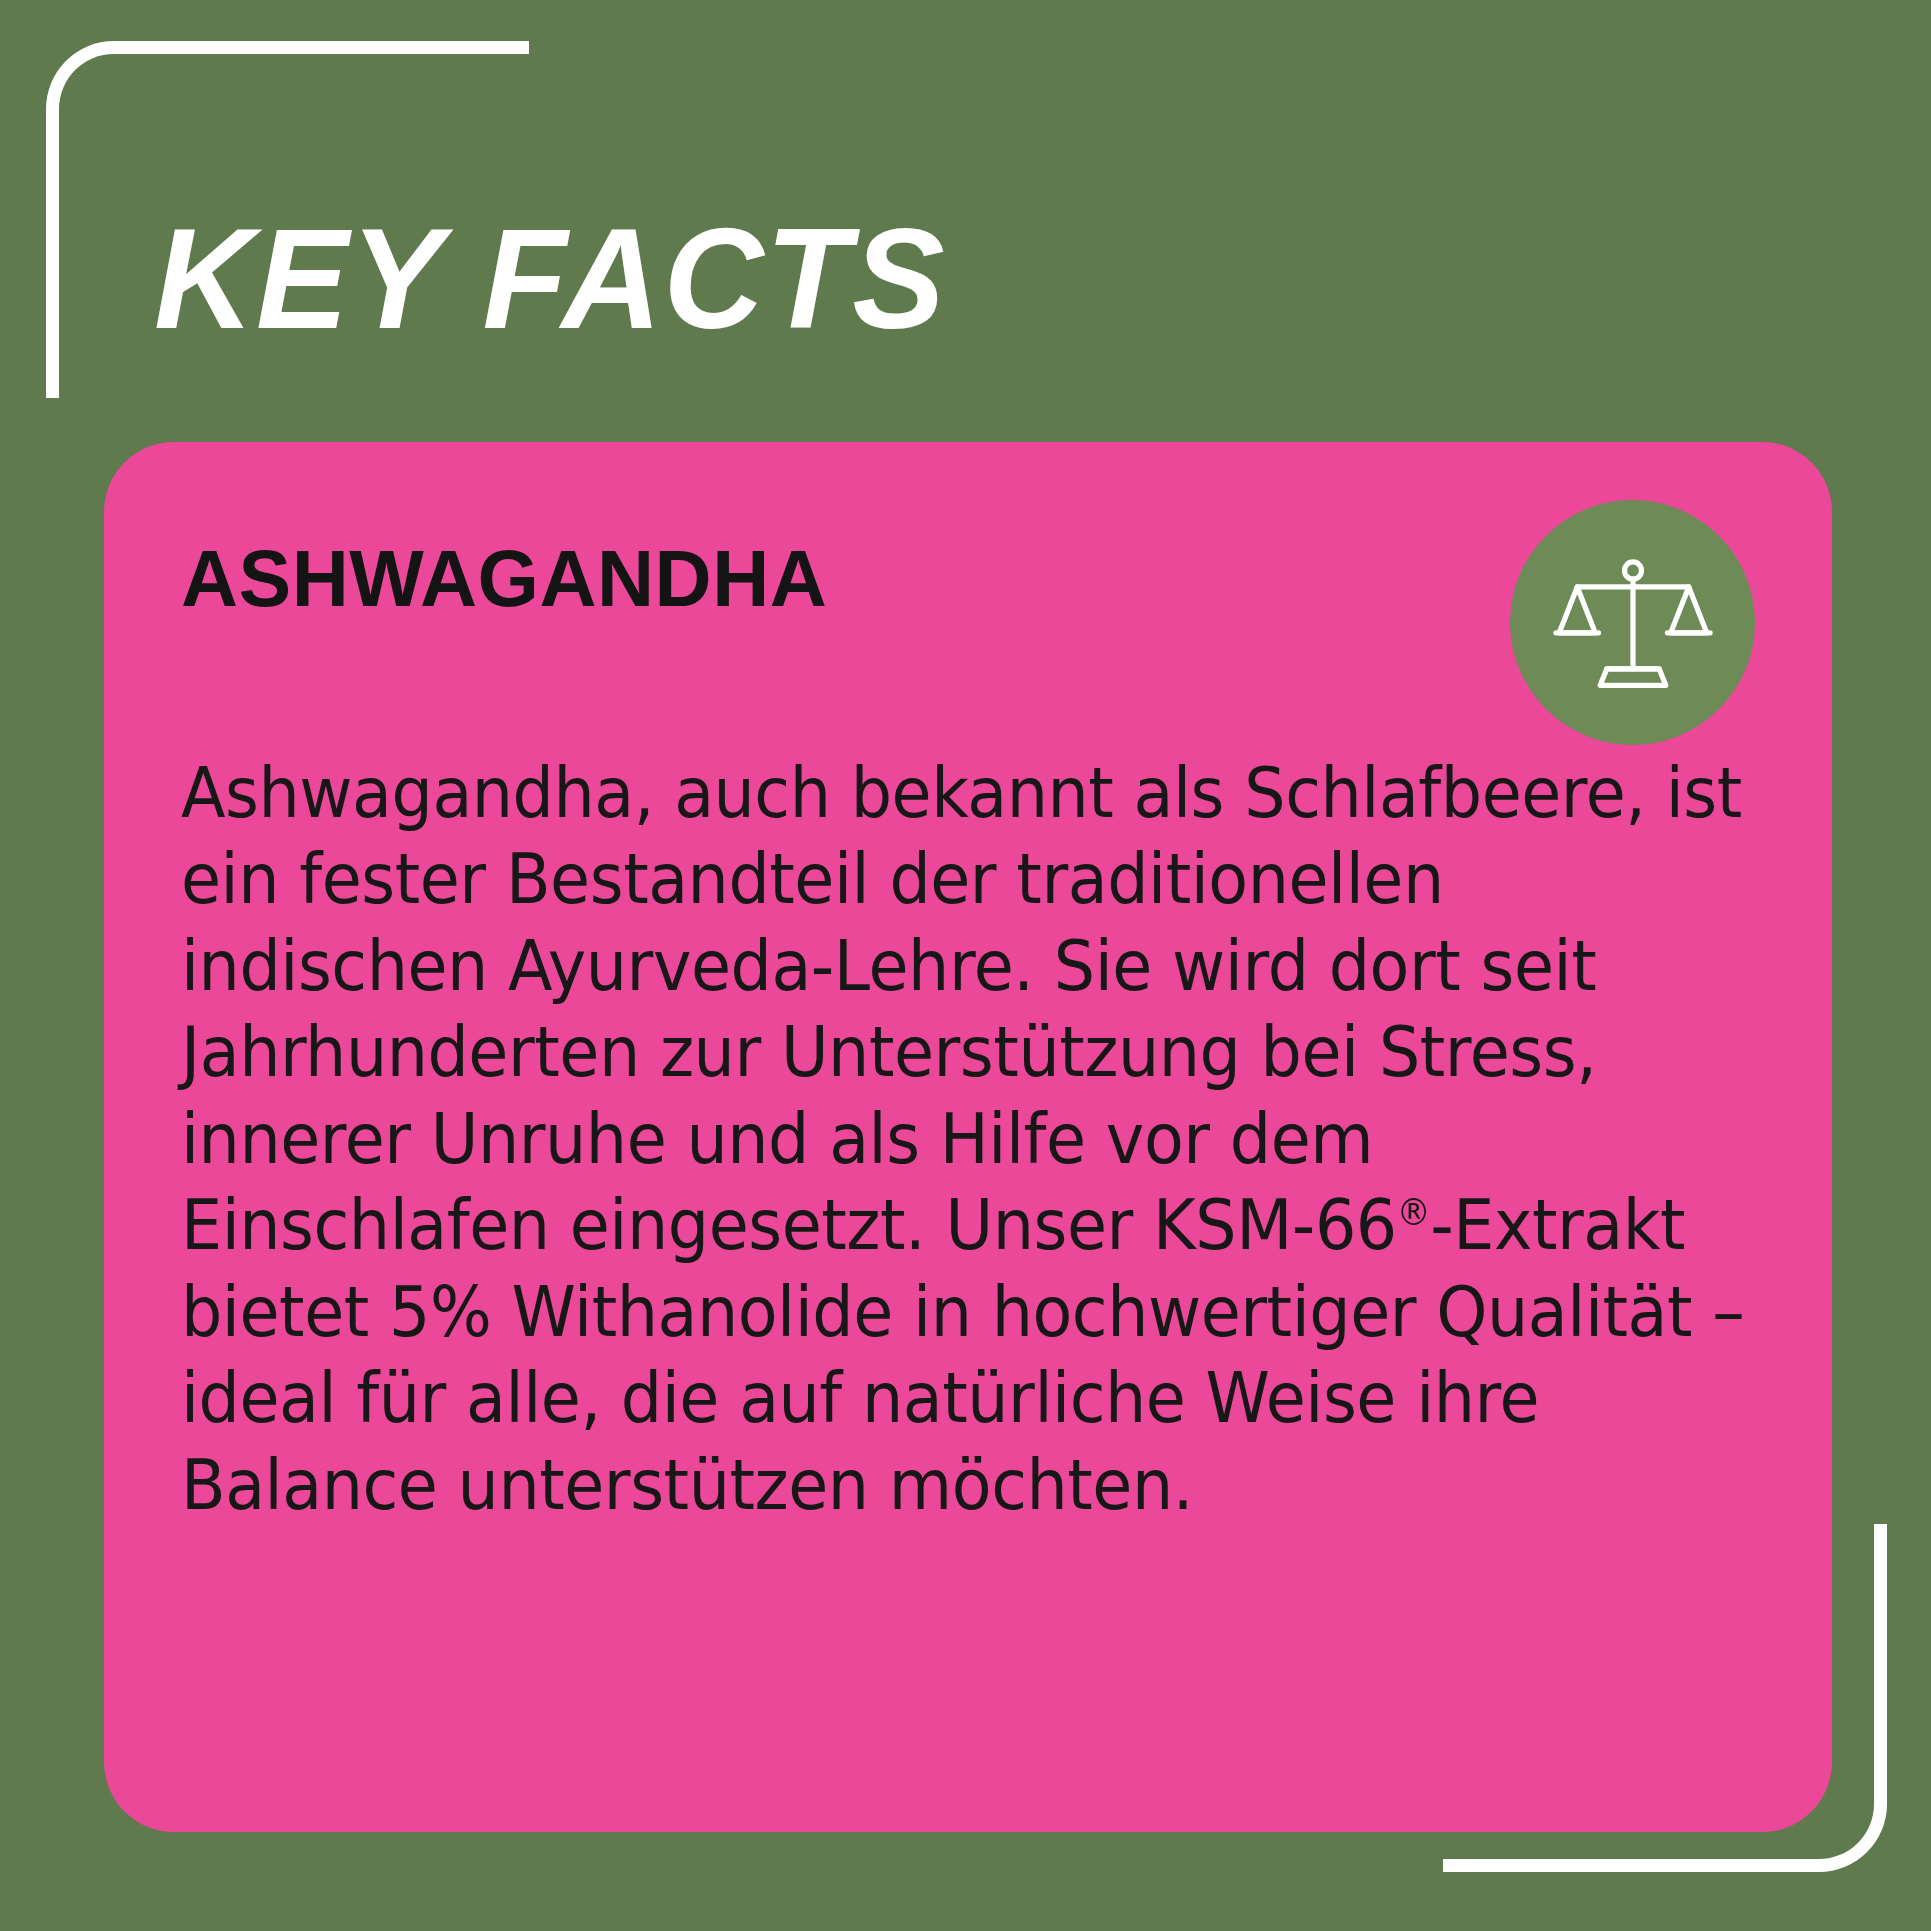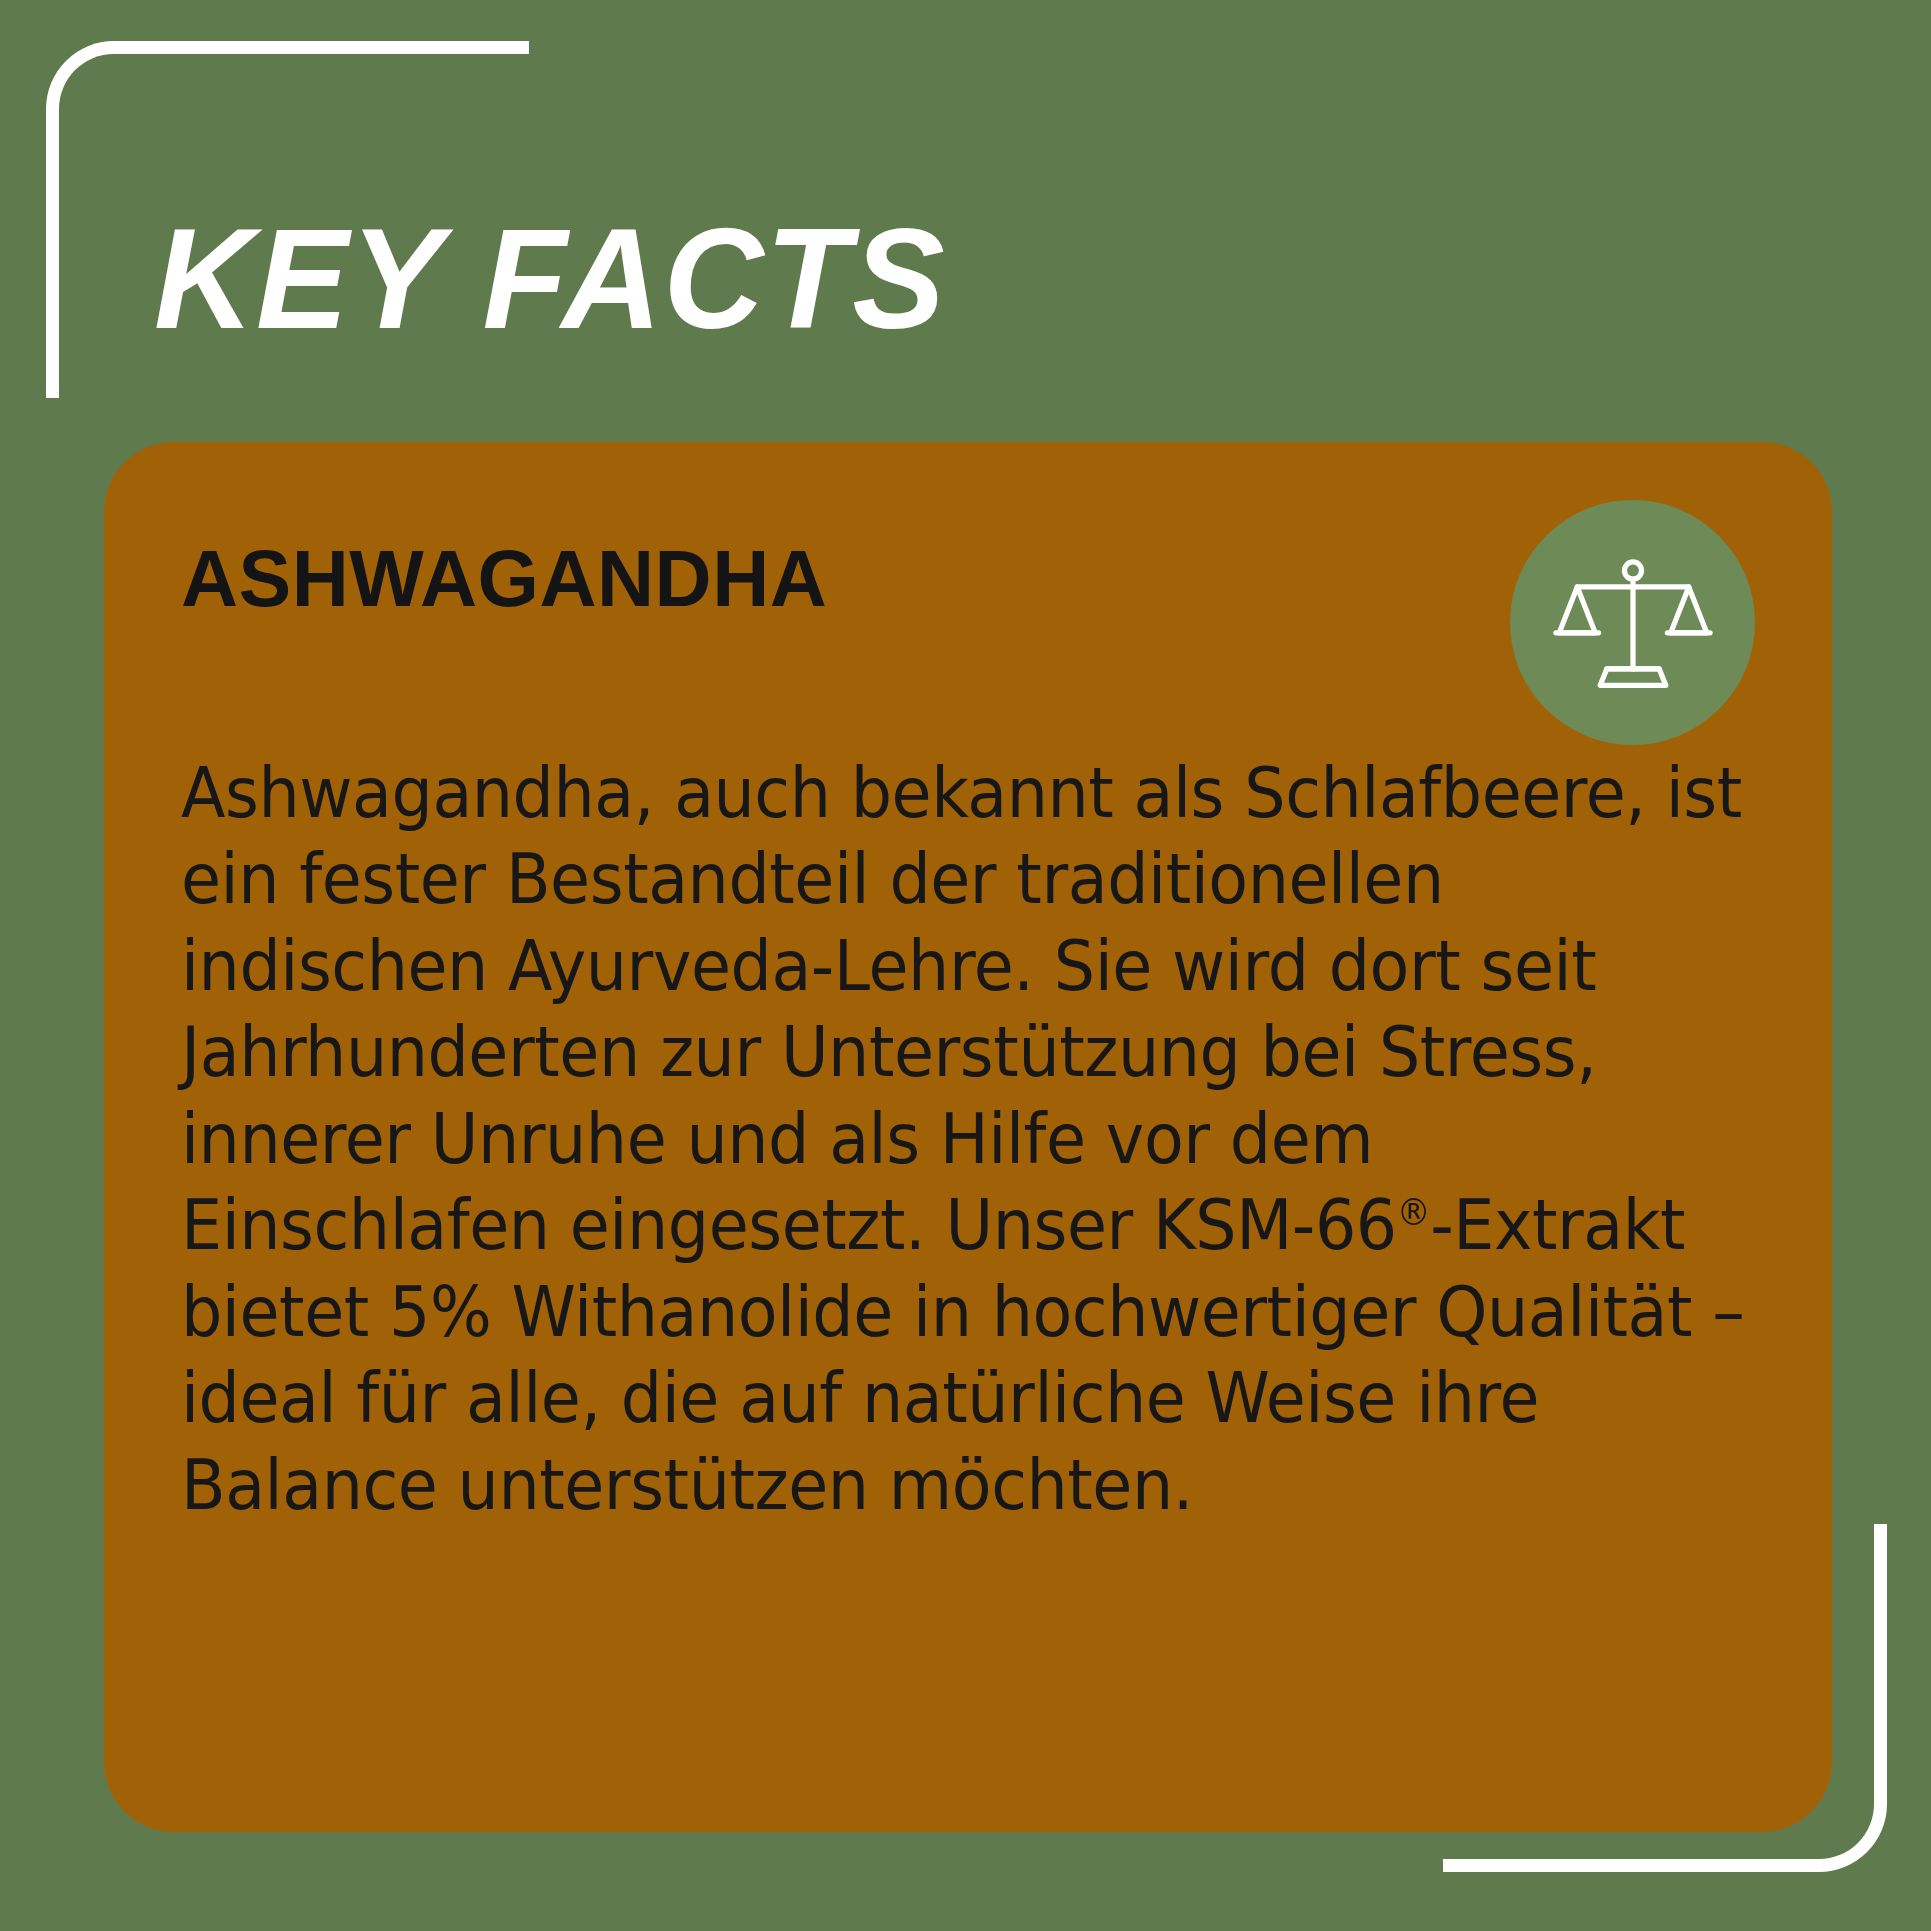--- a/index.html
+++ b/index.html
@@ -62,21 +62,21 @@
     white-space: nowrap;
   }
 
   
   .card {
     position: absolute;
     top: 442px;
     left: 104px;
     width: 1728px;
     height: 1390px;
-    background: #a16207;
+    background: #ec4899;
     border-radius: 70px;
     box-sizing: border-box;
     padding: 68px 77px 58px 77px;
   }
 
   .card-head {
     position: relative;
     height: 203px;
   }
 

